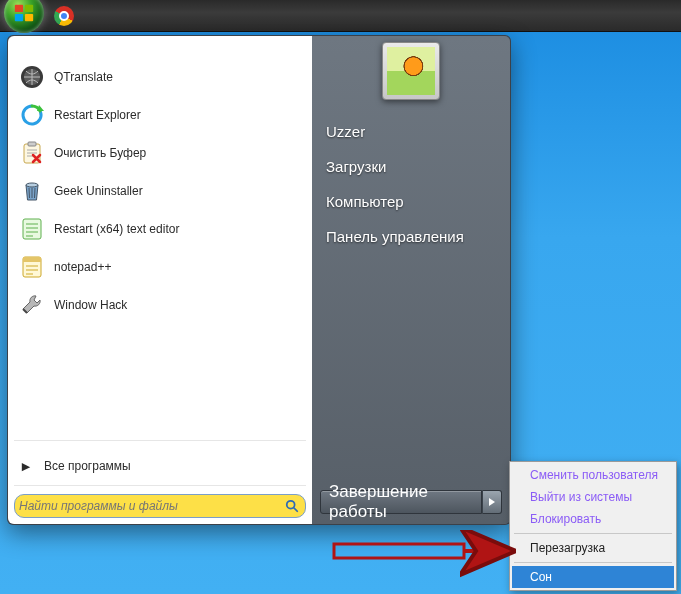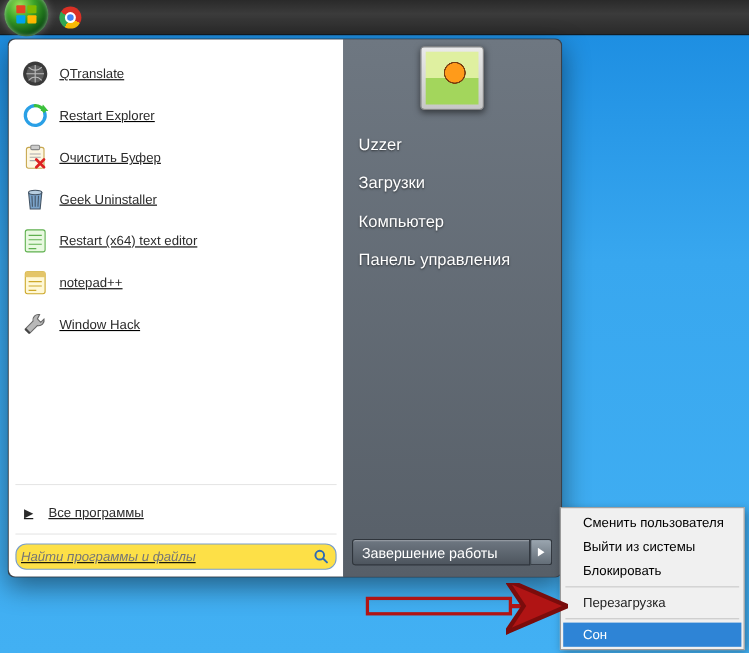--- a/index.html
+++ b/index.html
@@ -18,21 +18,21 @@
   .chrome-pin { width:20px; height:20px; border-radius:50%;
     background: conic-gradient(#d93025 0 120deg,#fbbc05 120deg 210deg,#34a853 210deg 300deg,#d93025 300deg 360deg);
     position:relative;}
   .chrome-pin::after{content:"";position:absolute;inset:5px;border-radius:50%;background:#4285f4;border:2px solid #fff;}
 
   
   .startmenu { position: absolute; left: 7px; top: 35px; width: 504px; height: 490px;
     display: flex; border: 1px solid rgba(0,0,0,.35); border-radius: 6px;
     box-shadow: 0 8px 24px rgba(0,0,0,.45); background: #5b6470; }
   .sm-left { width: 304px; background: #fff; border-top-left-radius: 6px; border-bottom-left-radius: 6px;
-    display:flex; flex-direction:column; padding:12px 4px 6px 4px;text-decoration:underline;}
+    display:flex; flex-direction:column; padding:22px 4px 6px 4px;}
   .sm-right { flex:1; background: linear-gradient(180deg,#6e7781 0%, #575f68 100%);
     border-top-right-radius:6px; border-bottom-right-radius:6px; position:relative;
     display:flex; flex-direction:column; align-items:stretch; padding-top:78px;}
   .app-item { display:flex; align-items:center; height:38px; padding:0 6px; gap:8px;
     font-size:12px; color:#2b2b2b; cursor:default; border-radius:2px;}
   .app-icon { width:28px; height:28px; flex:0 0 28px; display:flex;align-items:center;justify-content:center;}
   .app-icon svg{width:26px;height:26px;}
   .spacer { flex:1; }
   .allprogs { display:flex; align-items:center; height:30px; padding:0 6px; gap:10px;
     font-size:12px; color:#2b2b2b; margin-top:6px; }
@@ -49,32 +49,32 @@
     background:linear-gradient(180deg,#eaeaea,#c7c7c7); border-radius:4px; box-shadow:0 2px 6px rgba(0,0,0,.5);}
   .user-pic{ width:100%; height:100%; background:
     radial-gradient(circle at 55% 40%, #ff9b1a 0 22%, transparent 23%),
     radial-gradient(circle at 55% 40%, #7a3e0f 23% 25%, transparent 26%),
     linear-gradient(180deg,#dff0a0 0 50%,#a3d65c 50% 100%);}
   .right-link{ color:#fff; font-size:15px; padding:9px 14px; text-shadow:0 1px 2px rgba(0,0,0,.6);}
 
   .shutdown-row{ margin-top:auto; padding:8px 8px 10px; display:flex; }
   .shutdown-btn{ flex:1; height:24px; display:flex; align-items:center;
     background:linear-gradient(180deg,#6f7882,#4d555e); border:1px solid #2f353c;
-    color:#fff; font-size:13px; border-radius:3px 0 0 3px; padding:0 8px; box-shadow:inset 0 1px 0 rgba(255,255,255,.25);}
+    color:#fff; font-size:17px; border-radius:3px 0 0 3px; padding:0 8px; box-shadow:inset 0 1px 0 rgba(255,255,255,.25);}
   .shutdown-split{ width:20px; height:24px; display:flex;align-items:center;justify-content:center;
     background:linear-gradient(180deg,#9aa5af,#636d77); border:1px solid #2f353c; border-left:1px solid #3a424b;
     color:#fff; border-radius:0 3px 3px 0;}
   .shutdown-split svg{width:8px;height:10px;}
 
   
   .submenu{ position:absolute; left:509px; top:461px; width:168px;
     background:#f0f0f0; border:1px solid #9a9a9a; box-shadow:2px 3px 8px rgba(0,0,0,.35);
     font-size:12px; padding:2px;}
   .submenu-item{ padding:4px 10px 4px 18px; color:#222; }
-  .submenu-item.disabled{ color:#000000; }
+  .submenu-item.disabled{ color:#8b5cf6; }
   .submenu-item.highlight{ background:#2e84d6; color:#fff; }
   .submenu-sep{ height:1px; background:#c8c8c8; margin:3px 2px; }
 
   
   .arrow-annot{ position:absolute; left:332px; top:530px; pointer-events:none;}
 </style>
 </head>
 <body>
 
 <div class="topbar">

